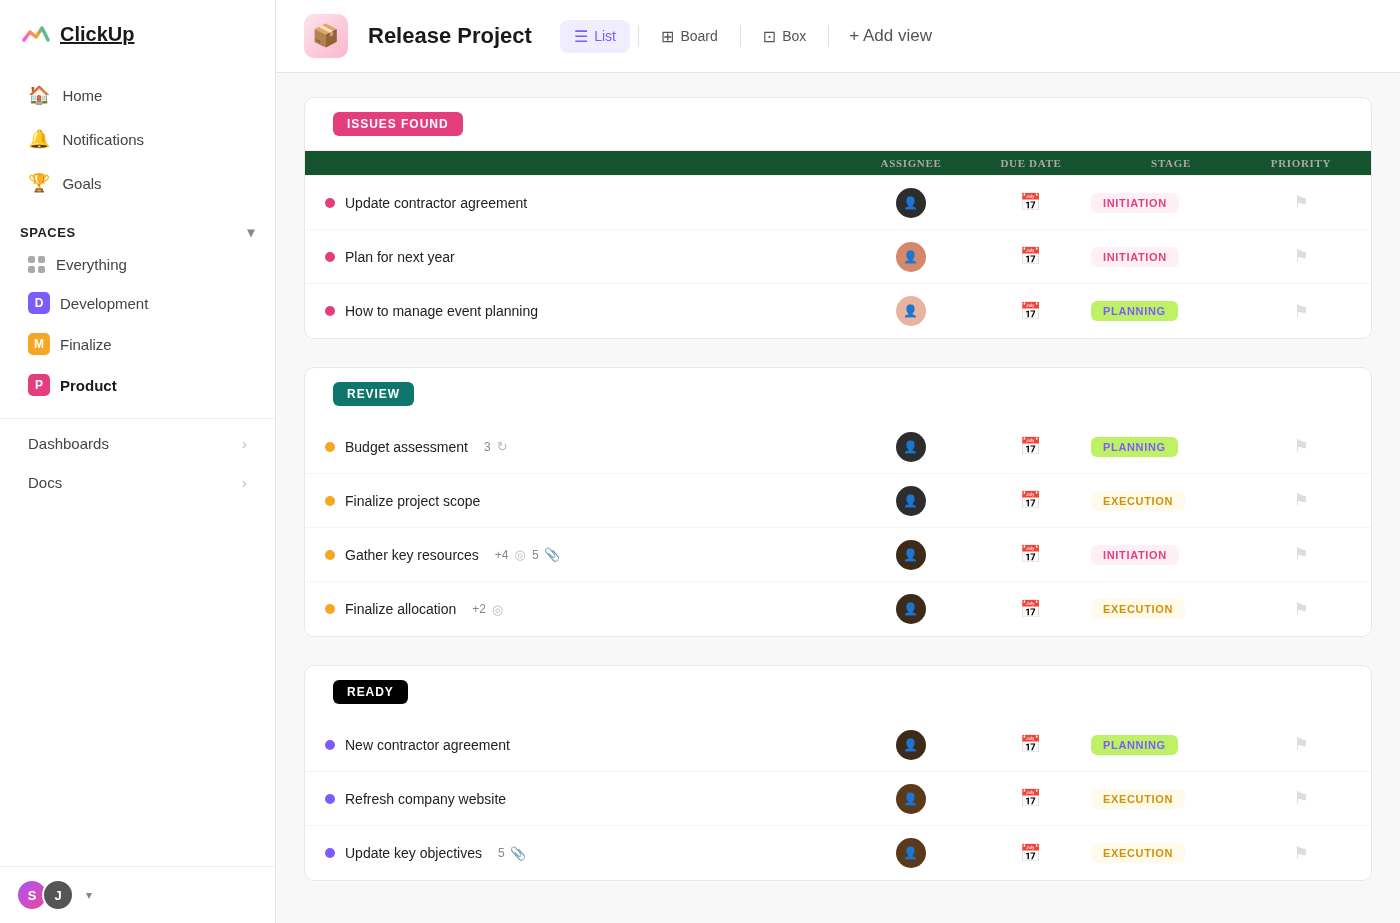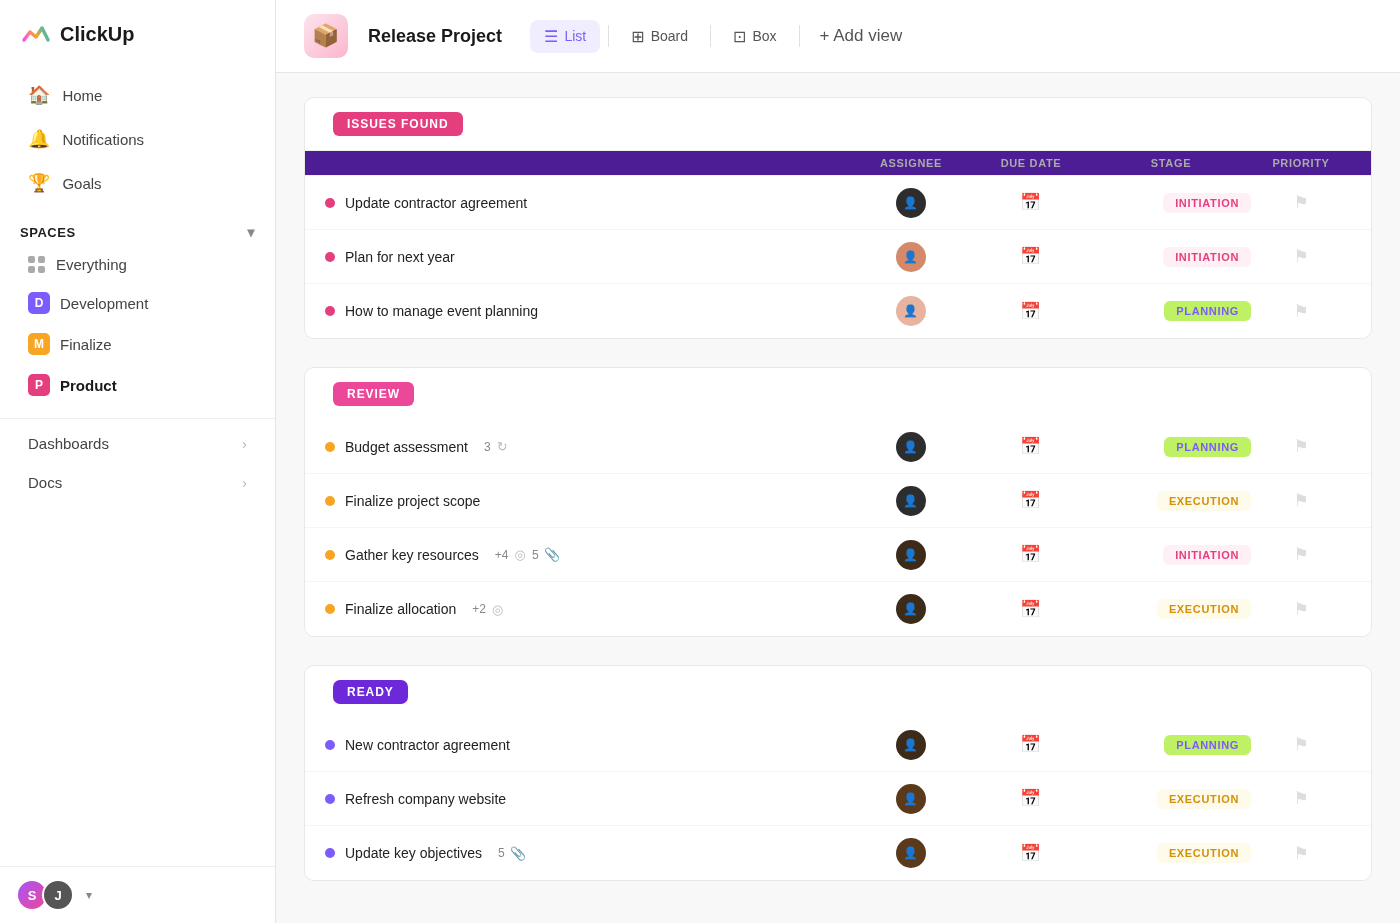--- a/index.html
+++ b/index.html
@@ -23,20 +23,21 @@
       gap: 8px;
     }
     .logo-icon {
       width: 32px;
       height: 32px;
     }
     .logo-text {
       font-size: 20px;
       font-weight: 700;
       color: #1a1a1a;
+      text-decoration: underline;
     }
     .sidebar-nav {
       padding: 4px 0;
     }
     .sidebar-nav-item {
       display: flex;
       align-items: center;
       gap: 12px;
       padding: 10px 20px;
       cursor: pointer;
@@ -155,21 +156,21 @@
       width: 44px;
       height: 44px;
       background: linear-gradient(135deg, #fce4ec, #fbb6ce);
       border-radius: 10px;
       display: flex;
       align-items: center;
       justify-content: center;
       font-size: 22px;
     }
     .project-title {
-      font-size: 18px;
+      font-size: 22px;
       font-weight: 700;
       color: #1a1a1a;
     }
     .view-tabs {
       display: flex;
       align-items: center;
       gap: 4px;
       margin-left: 8px;
     }
     .view-tab {
@@ -229,30 +230,31 @@
     .group-badge {
       padding: 5px 14px;
       border-radius: 6px;
       font-size: 12px;
       font-weight: 700;
       letter-spacing: 0.08em;
       color: #fff;
       margin-left: 8px;
     }
     .badge-issues { background: #e53e7e; }
-    .badge-review { background: #ec4899; }
-    .badge-ready { background: #6d28d9; border-radius: 7px; }
+    .badge-review { background: #0f766e; }
+    .badge-ready { background: #000000; }
 
     .task-table-header {
       display: grid;
       grid-template-columns: 1fr 120px 120px 160px 100px;
       padding: 6px 20px;
       border-top: 1px solid #f0f0f0;
       border-bottom: 1px solid #f0f0f0;
-      background: #4c1d95;
+      background: #14532d;
+      font-family: Liberation Serif, serif;
     }
     .task-table-header span {
       font-size: 11px;
       font-weight: 600;
       color: #aaa;
       text-transform: uppercase;
       letter-spacing: 0.06em;
     }
     .task-table-header .col-right { text-align: center; }
 
@@ -319,21 +321,21 @@
     }
     
     .task-date-cell {
       display: flex;
       justify-content: center;
       color: #ccc;
       font-size: 17px;
     }
     .task-stage-cell {
       display: flex;
-      justify-content: flex-end;
+      justify-content: flex-start;
     }
     .stage-badge {
       padding: 4px 12px;
       border-radius: 6px;
       font-size: 11px;
       font-weight: 700;
       letter-spacing: 0.06em;
     }
     .stage-initiation { background: #fff0f5; color: #e53e7e; }
     .stage-planning { background: #bef264; color: #7c5cfc; }

